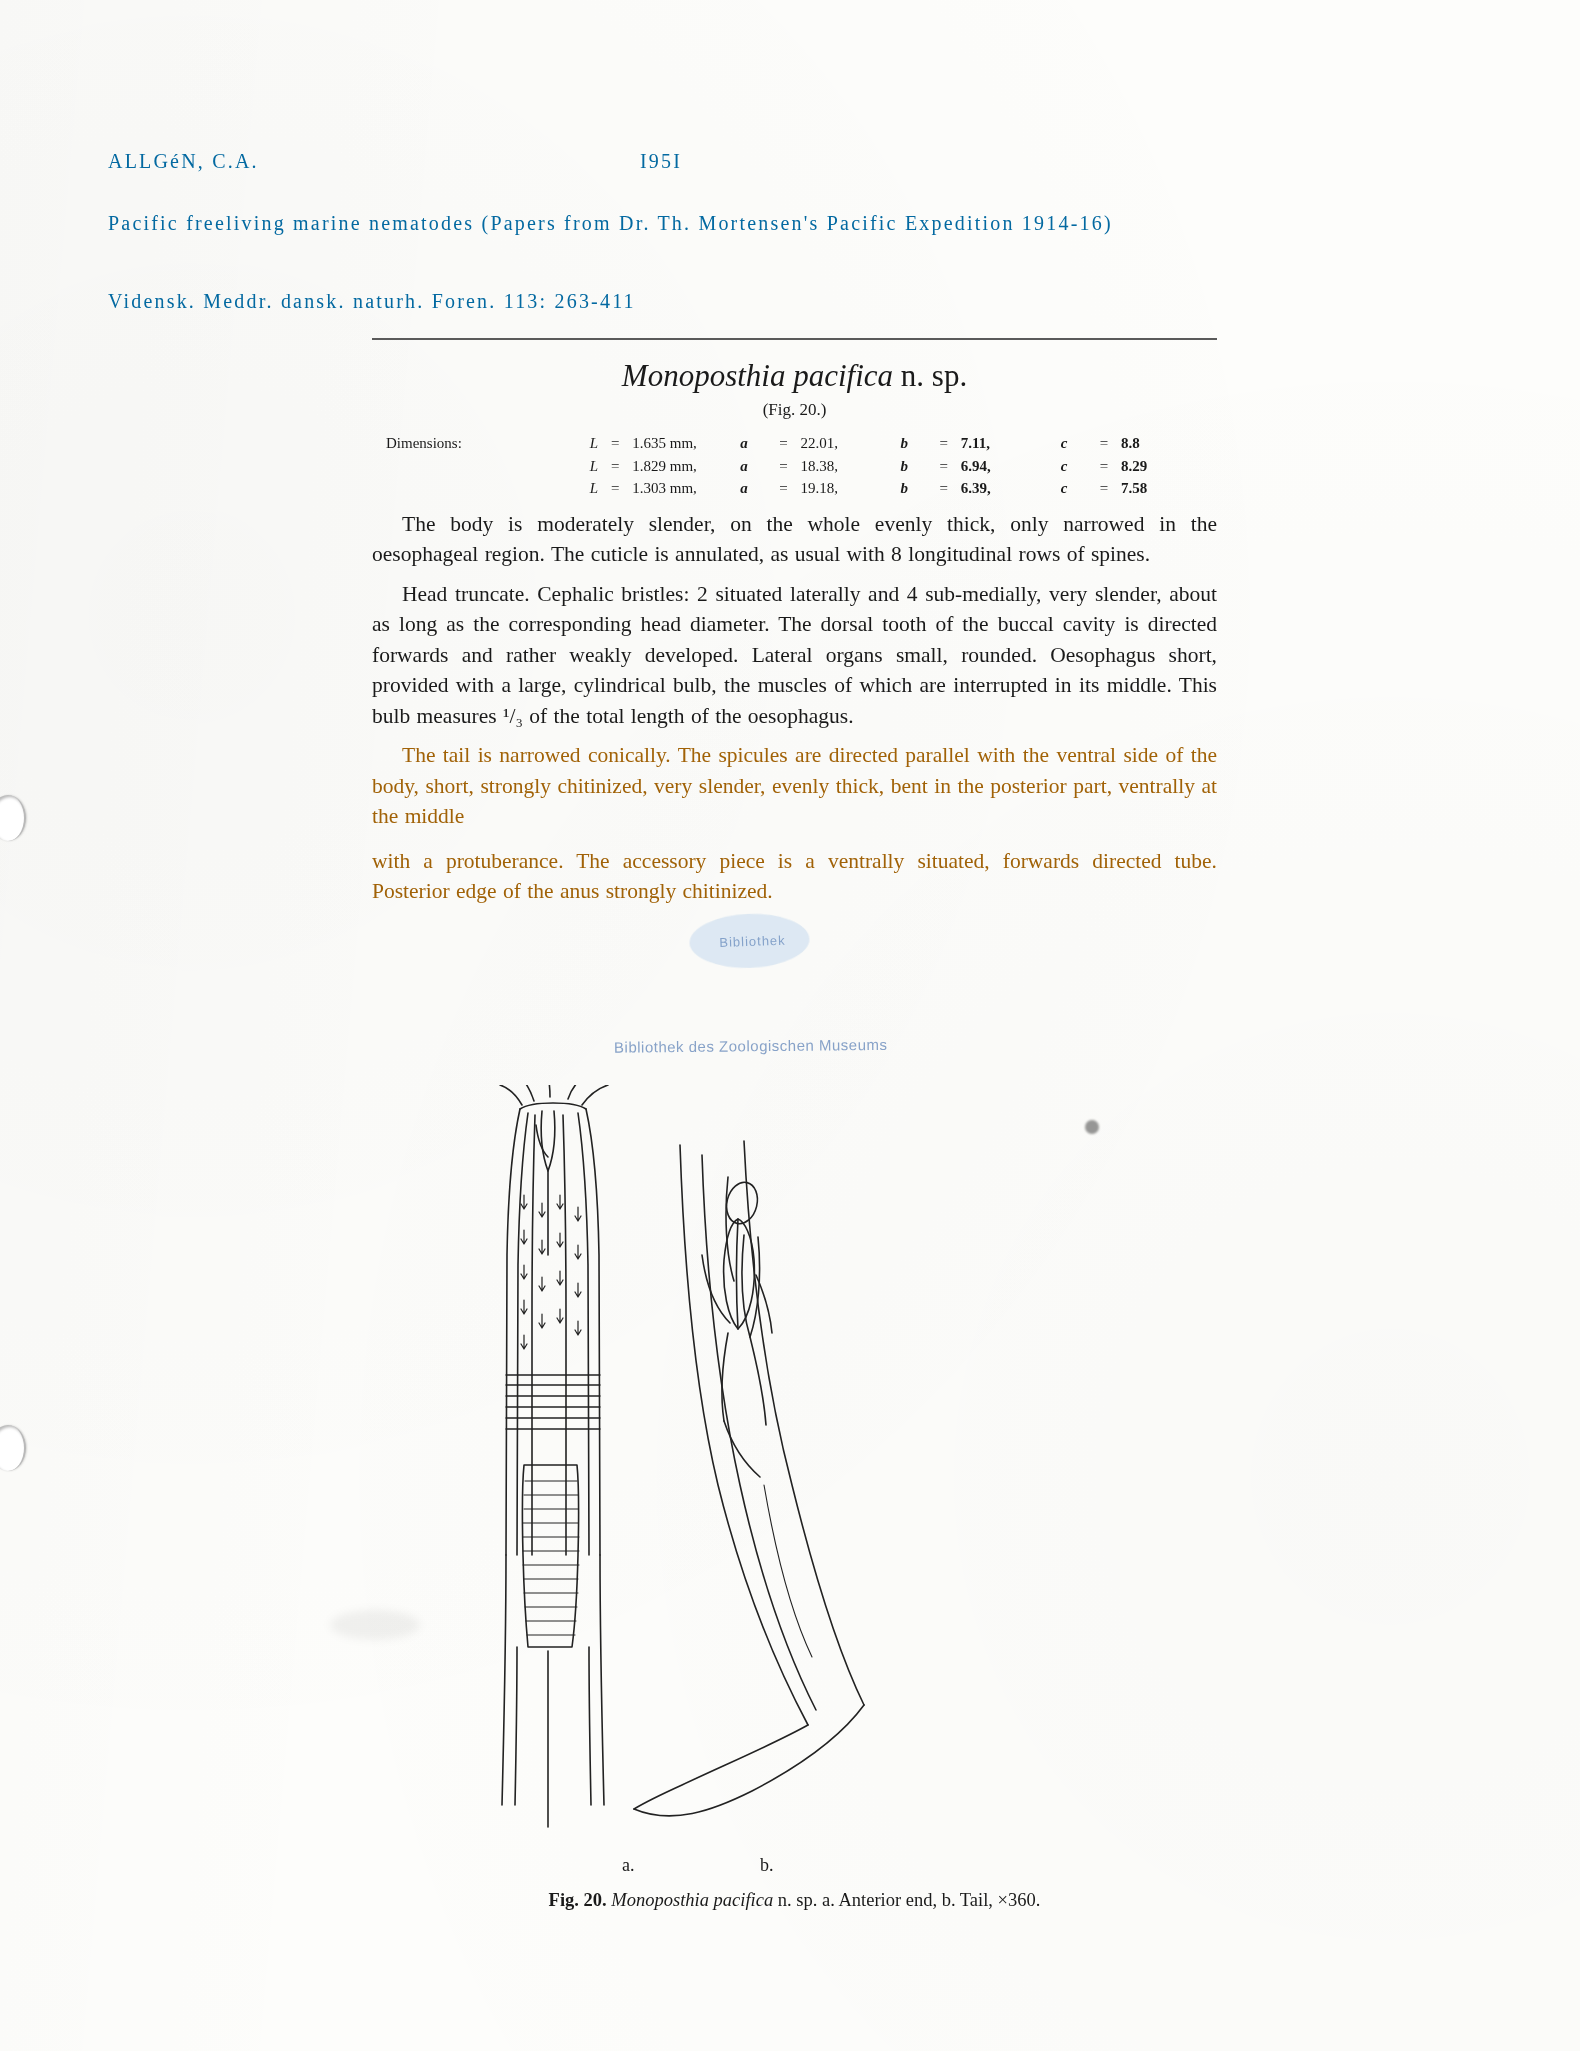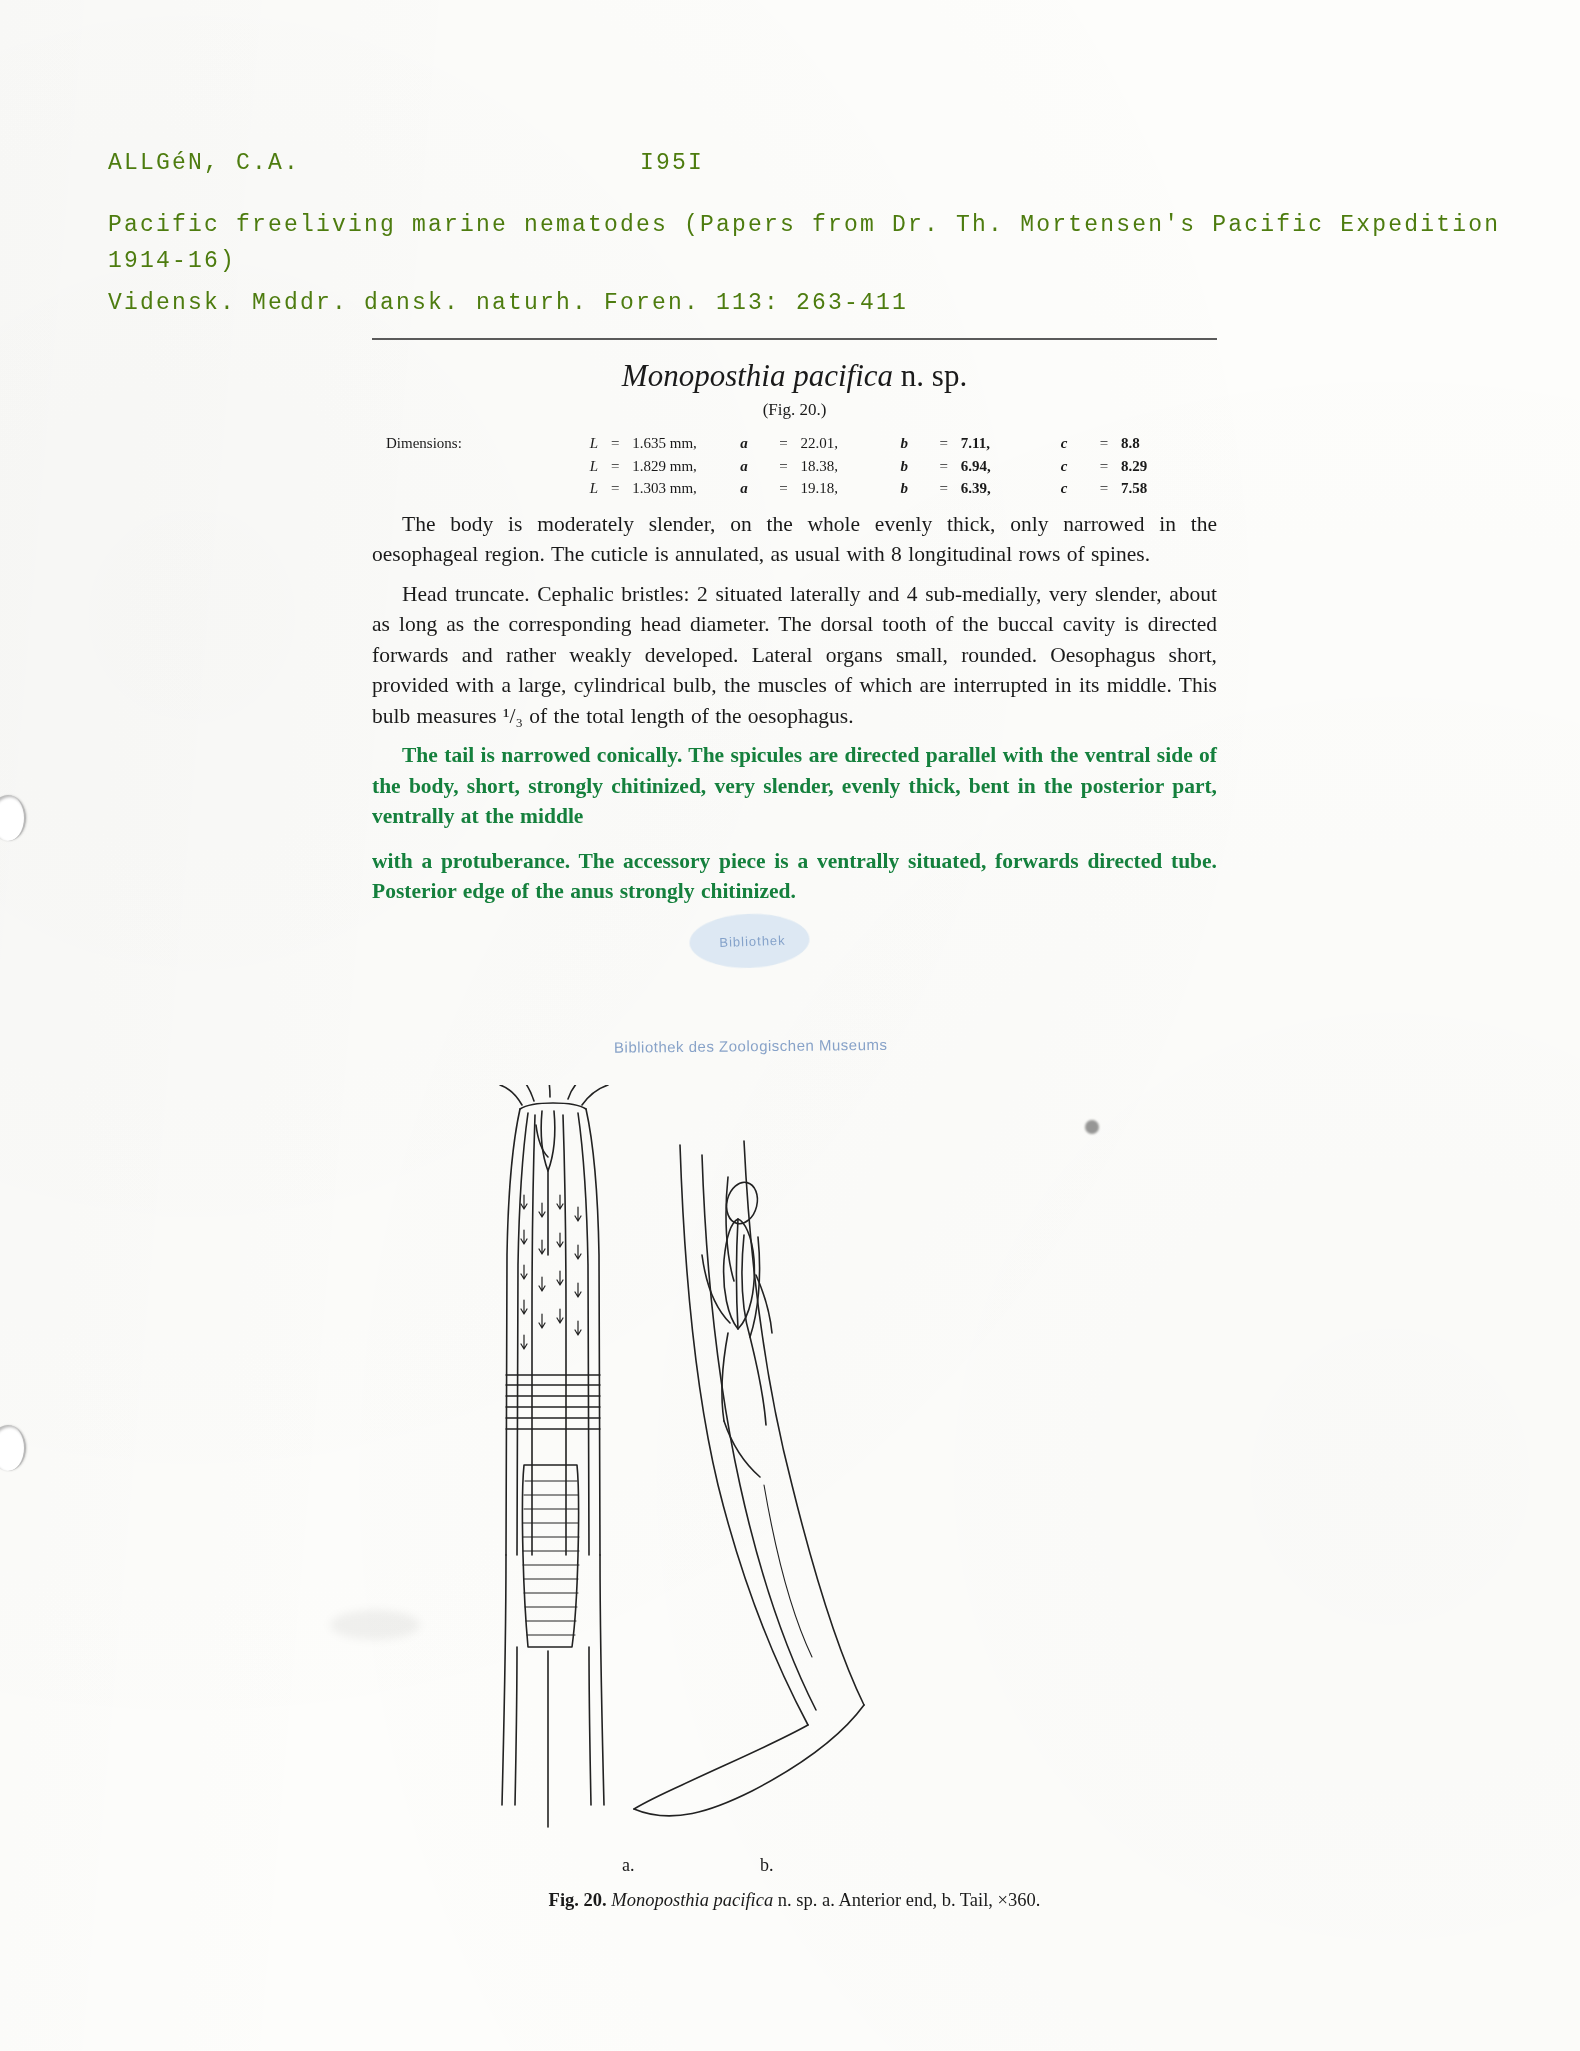--- a/index.html
+++ b/index.html
@@ -43,24 +43,24 @@
     box-shadow: 2px 2px 3px rgba(0,0,0,0.28) inset, 1px 0 2px rgba(0,0,0,0.15);
     border-right: 2px solid #b9b9b9;
   }
   .punch.p1 { top: 795px; }
   .punch.p2 { top: 1425px; }
 
   
   .typed {
     position: absolute;
     left: 108px;
-    font-family: Liberation Mono, monospace;
-    font-size: 23px;
+    font-family: Liberation Serif, serif;
+    font-size: 20px;
     letter-spacing: 2.2px;
-    color: #4d7c0f;
+    color: #0369a1;
     white-space: pre;
   }
   .typed.author { top: 150px; }
   .typed.year { left: 640px; top: 150px; }
   .typed.title1 { top: 208px; width: 1420px; white-space: normal; line-height: 1.55; }
   .typed.journal { top: 290px; }
 
   
   .rule {
     position: absolute;
@@ -121,21 +121,21 @@
   .dimrow .numw { width: 96px; }
 
   p.body {
     margin: 9px 0 0 0;
     font-size: 21.5px;
     line-height: 1.42;
     text-align: justify;
     text-indent: 30px;
     word-spacing: 1px;
   }
-  p.body.bold-ish { font-weight: 700; color: #15803d; }
+  p.body.bold-ish { font-weight: 400; color: #a16207; }
   p.continue { text-indent: 0; }
 
   
   .stamp {
     position: absolute;
     left: 690px;
     top: 925px;
     width: 170px;
     height: 60px;
     color: rgba(58,104,168,0.55);

